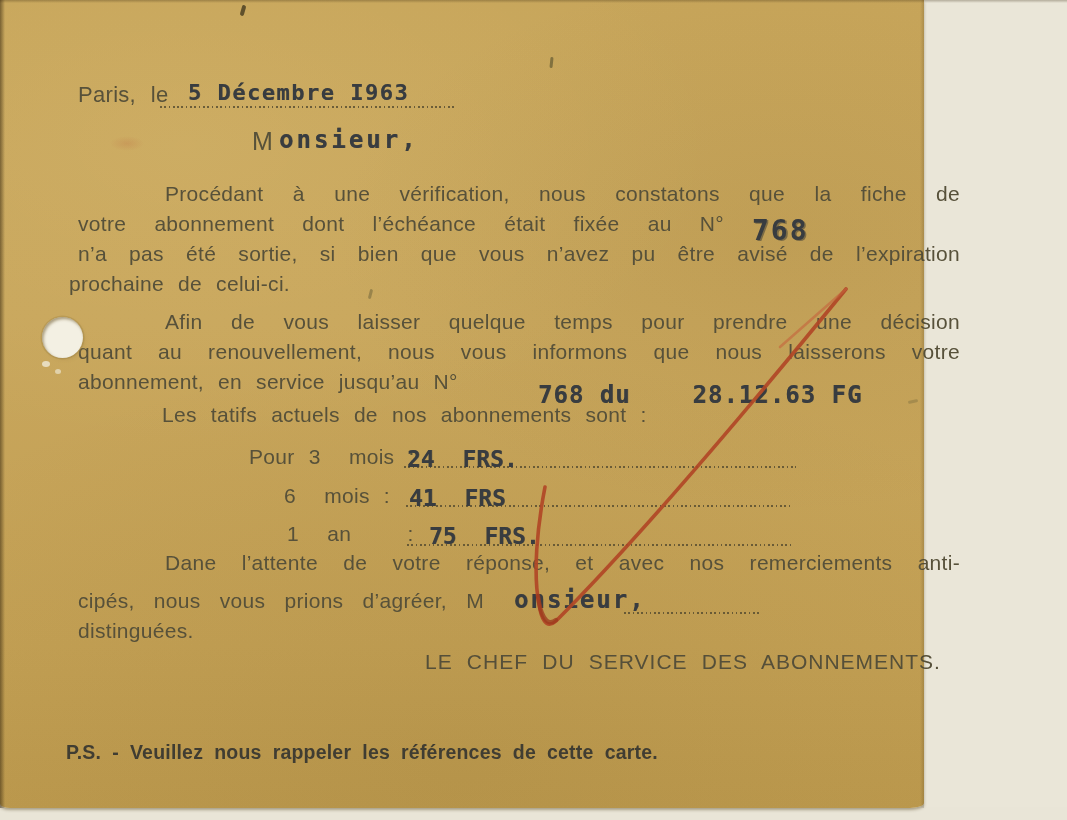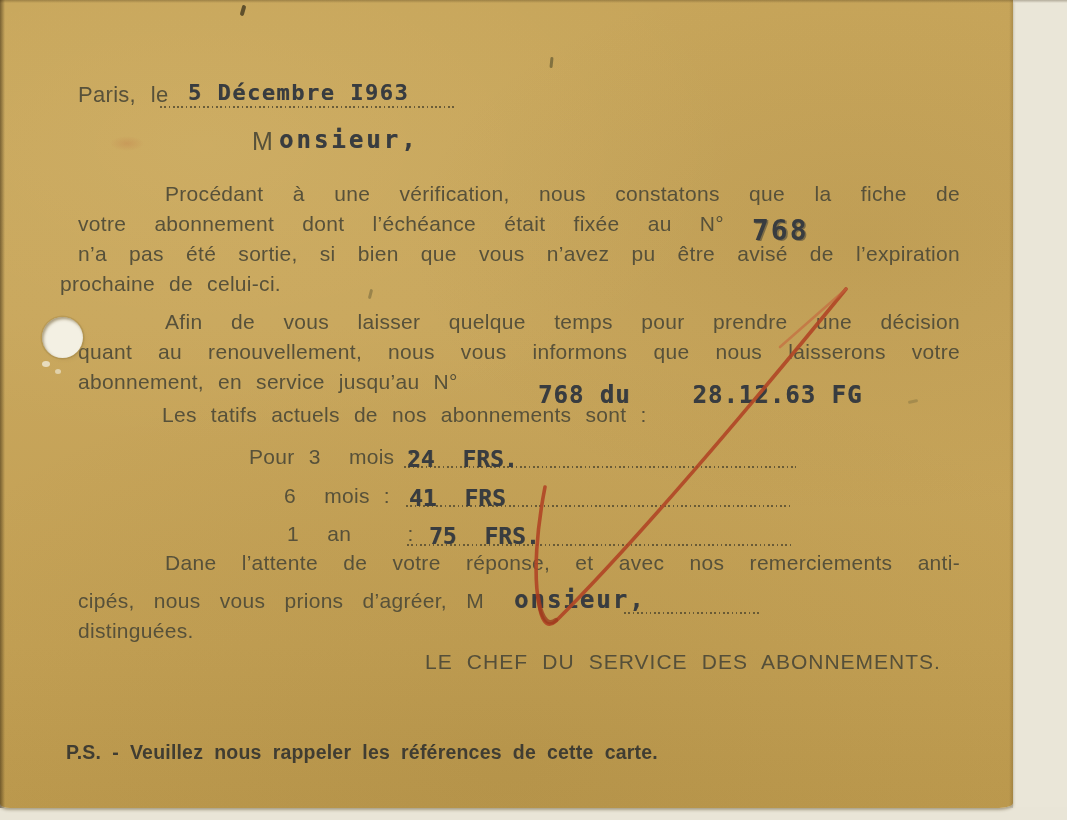--- a/index.html
+++ b/index.html
@@ -1,19 +1,19 @@
 <!DOCTYPE html>
 <html><head>
 <meta charset="utf-8">
 <style>
   html,body{margin:0;padding:0;background:#b9b4a6;}
   .scan{position:relative;width:1067px;height:820px;overflow:hidden;background:#eae6d8;
         font-family:"Liberation Sans", sans-serif;}
   
-  .card{position:absolute;left:0;top:0;width:1013px;height:808px;
+  .card{position:absolute;left:0;top:0;width:924px;height:808px;
         background:
           radial-gradient(900px 500px at 20% 18%, rgba(255,235,170,0.10), rgba(0,0,0,0) 60%),
           radial-gradient(700px 420px at 85% 30%, rgba(120,90,30,0.10), rgba(0,0,0,0) 65%),
           radial-gradient(1000px 600px at 50% 95%, rgba(110,85,30,0.10), rgba(0,0,0,0) 70%),
           linear-gradient(180deg, #c7a55a 0%, #c8a65c 40%, #c3a054 80%, #bd9a4e 100%);
         border-bottom-left-radius:10px 4px;border-bottom-right-radius:14px 5px;
         box-shadow:0 2px 3px rgba(90,75,40,.45);}
   .edge-left{position:absolute;left:0;top:0;width:5px;height:808px;
         background:linear-gradient(90deg, rgba(55,40,15,.55), rgba(55,40,15,0));}
   .edge-top{position:absolute;left:0;top:0;width:1067px;height:3px;
@@ -63,21 +63,21 @@
     <div class="pl" style="left:78px;top:80px;font-size:22px;">Paris, le</div>
     <div class="typed" style="left:172px;top:80px;font-size:22px;letter-spacing:1.5px;margin-left:16px;">5 Décembre I963</div>
 
     <div class="pl big" style="left:252px;top:125px;">M</div>
     <div class="typed" style="left:279px;top:126px;font-size:24px;letter-spacing:3px;">onsieur,</div>
 
     <div class="pl just" style="left:165px;top:180px;width:795px;">Procédant à une vérification, nous constatons que la fiche de</div>
     <div class="pl just" style="left:78px;top:210px;width:646px;">votre abonnement dont l’échéance était fixée au N°</div>
     <div class="typed" style="left:752px;top:214px;font-size:28px;letter-spacing:2px;text-shadow:1.6px .5px 0 rgba(40,44,48,.45);">768</div>
     <div class="pl just" style="left:78px;top:240px;width:882px;">n’a pas été sortie, si bien que vous n’avez pu être avisé de l’expiration</div>
-    <div class="pl" style="left:60px;top:270px;">prochaine de celui-ci.</div>
+    <div class="pl" style="left:69px;top:270px;">prochaine de celui-ci.</div>
 
     <div class="pl just" style="left:165px;top:308px;width:795px;">Afin de vous laisser quelque temps pour prendre une décision</div>
     <div class="pl just" style="left:78px;top:338px;width:882px;">quant au renouvellement, nous vous informons que nous laisserons votre</div>
     <div class="pl" style="left:78px;top:368px;">abonnement, en service jusqu’au N°</div>
     <div class="typed" style="left:538px;top:381px;font-size:24px;letter-spacing:1px;">768 du    28.12.63 FG</div>
 
     <div class="pl" style="left:162px;top:401px;">Les tatifs actuels de nos abonnements sont :</div>
 
     <div class="dots" style="left:404px;top:466px;width:392px;"></div>
     <div class="pl tlabel" style="left:249px;top:443px;">Pour 3  mois :</div>

